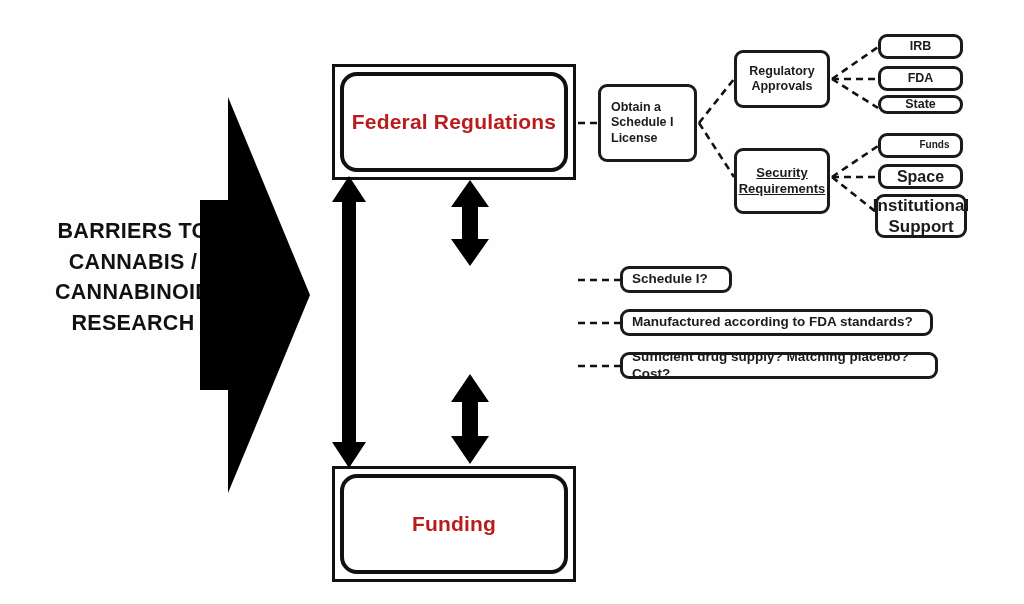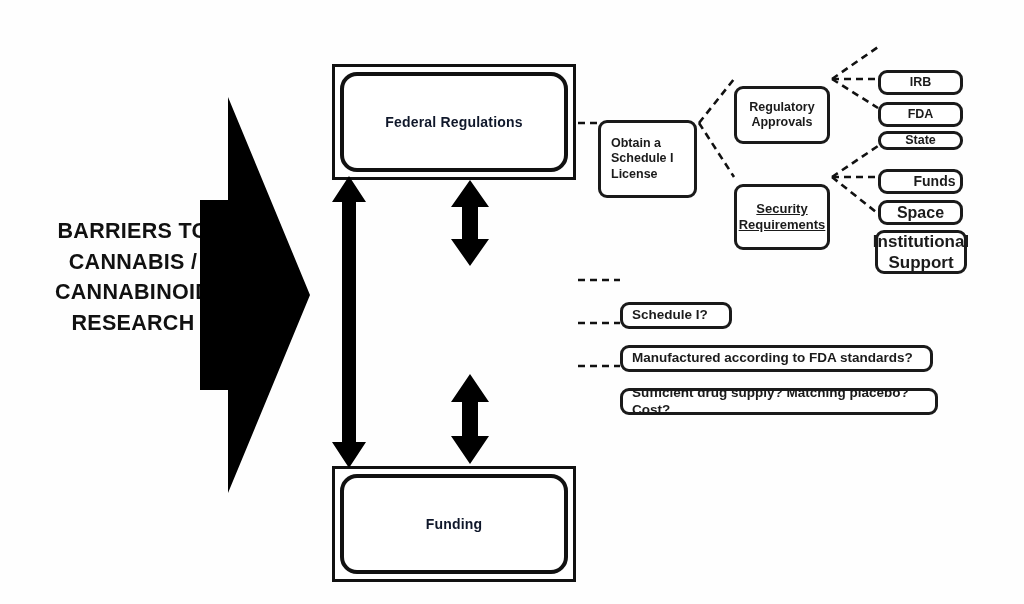--- a/index.html
+++ b/index.html
@@ -54,22 +54,22 @@
     border: 4px solid #111111;
     border-radius: 17px;
     background: #ffffff;
     box-sizing: border-box;
     display: flex;
     align-items: center;
     justify-content: center;
   }
   .mainbox .inner span {
     font-weight: bold;
-    font-size: 14px;
-    color: #0f172a;
+    font-size: 21px;
+    color: #b91c1c;
     letter-spacing: 0.2px;
   }
   #box-federal   { left: 332px; top: 64px;  width: 244px; height: 116px; }
   #box-drug      { left: 368px; top: 264px; width: 208px; height: 110px; }
   #box-funding   { left: 332px; top: 466px; width: 244px; height: 116px; }
 
   
   .vbar { position: absolute; }
 
   
@@ -77,36 +77,35 @@
     position: absolute;
     border: 3px solid #1a1a1a;
     border-radius: 9px;
     background: #ffffff;
     box-sizing: border-box;
     display: flex;
     align-items: center;
     color: #1b1b1b;
     font-weight: bold;
     line-height: 1.24;
-    margin-top: 36px;
   }
   .rbox.ctr { justify-content: center; text-align: center; }
   .rbox.lft { justify-content: flex-start; text-align: left; padding-left: 9px; }
 
   #box-obtain {
     left: 598px; top: 84px; width: 99px; height: 78px;
     font-size: 12.5px; padding-left: 10px;
   }
   #box-regapprovals { left: 734px; top: 50px;  width: 96px; height: 58px; font-size: 12.5px; }
   #box-security     { left: 734px; top: 148px; width: 96px; height: 66px; font-size: 13px; text-decoration: underline; }
 
   #box-irb    { left: 878px; top: 34px;  width: 85px; height: 25px; font-size: 12.5px; }
   #box-fda    { left: 878px; top: 66px;  width: 85px; height: 25px; font-size: 12.5px; }
   #box-state  { left: 878px; top: 95px;  width: 85px; height: 19px; font-size: 12.5px; }
-  #box-funds  { left: 878px; top: 133px; width: 85px; height: 25px; font-size: 14px; padding-left: 28px; }
+  #box-funds  { left: 878px; top: 133px; width: 85px; height: 25px; font-size: 10px; padding-left: 28px; }
   #box-space  { left: 878px; top: 164px; width: 85px; height: 25px; font-size: 16px; }
   #box-instsupport { left: 875px; top: 194px; width: 92px; height: 44px; font-size: 17px; }
 
   #box-sched1 { left: 620px; top: 266px; width: 112px; height: 27px; font-size: 13.5px; }
   #box-manuf  { left: 620px; top: 309px; width: 313px; height: 27px; font-size: 13.5px; }
   #box-supply { left: 620px; top: 352px; width: 318px; height: 27px; font-size: 13.5px; }
 
   
   #wires {
     position: absolute;

